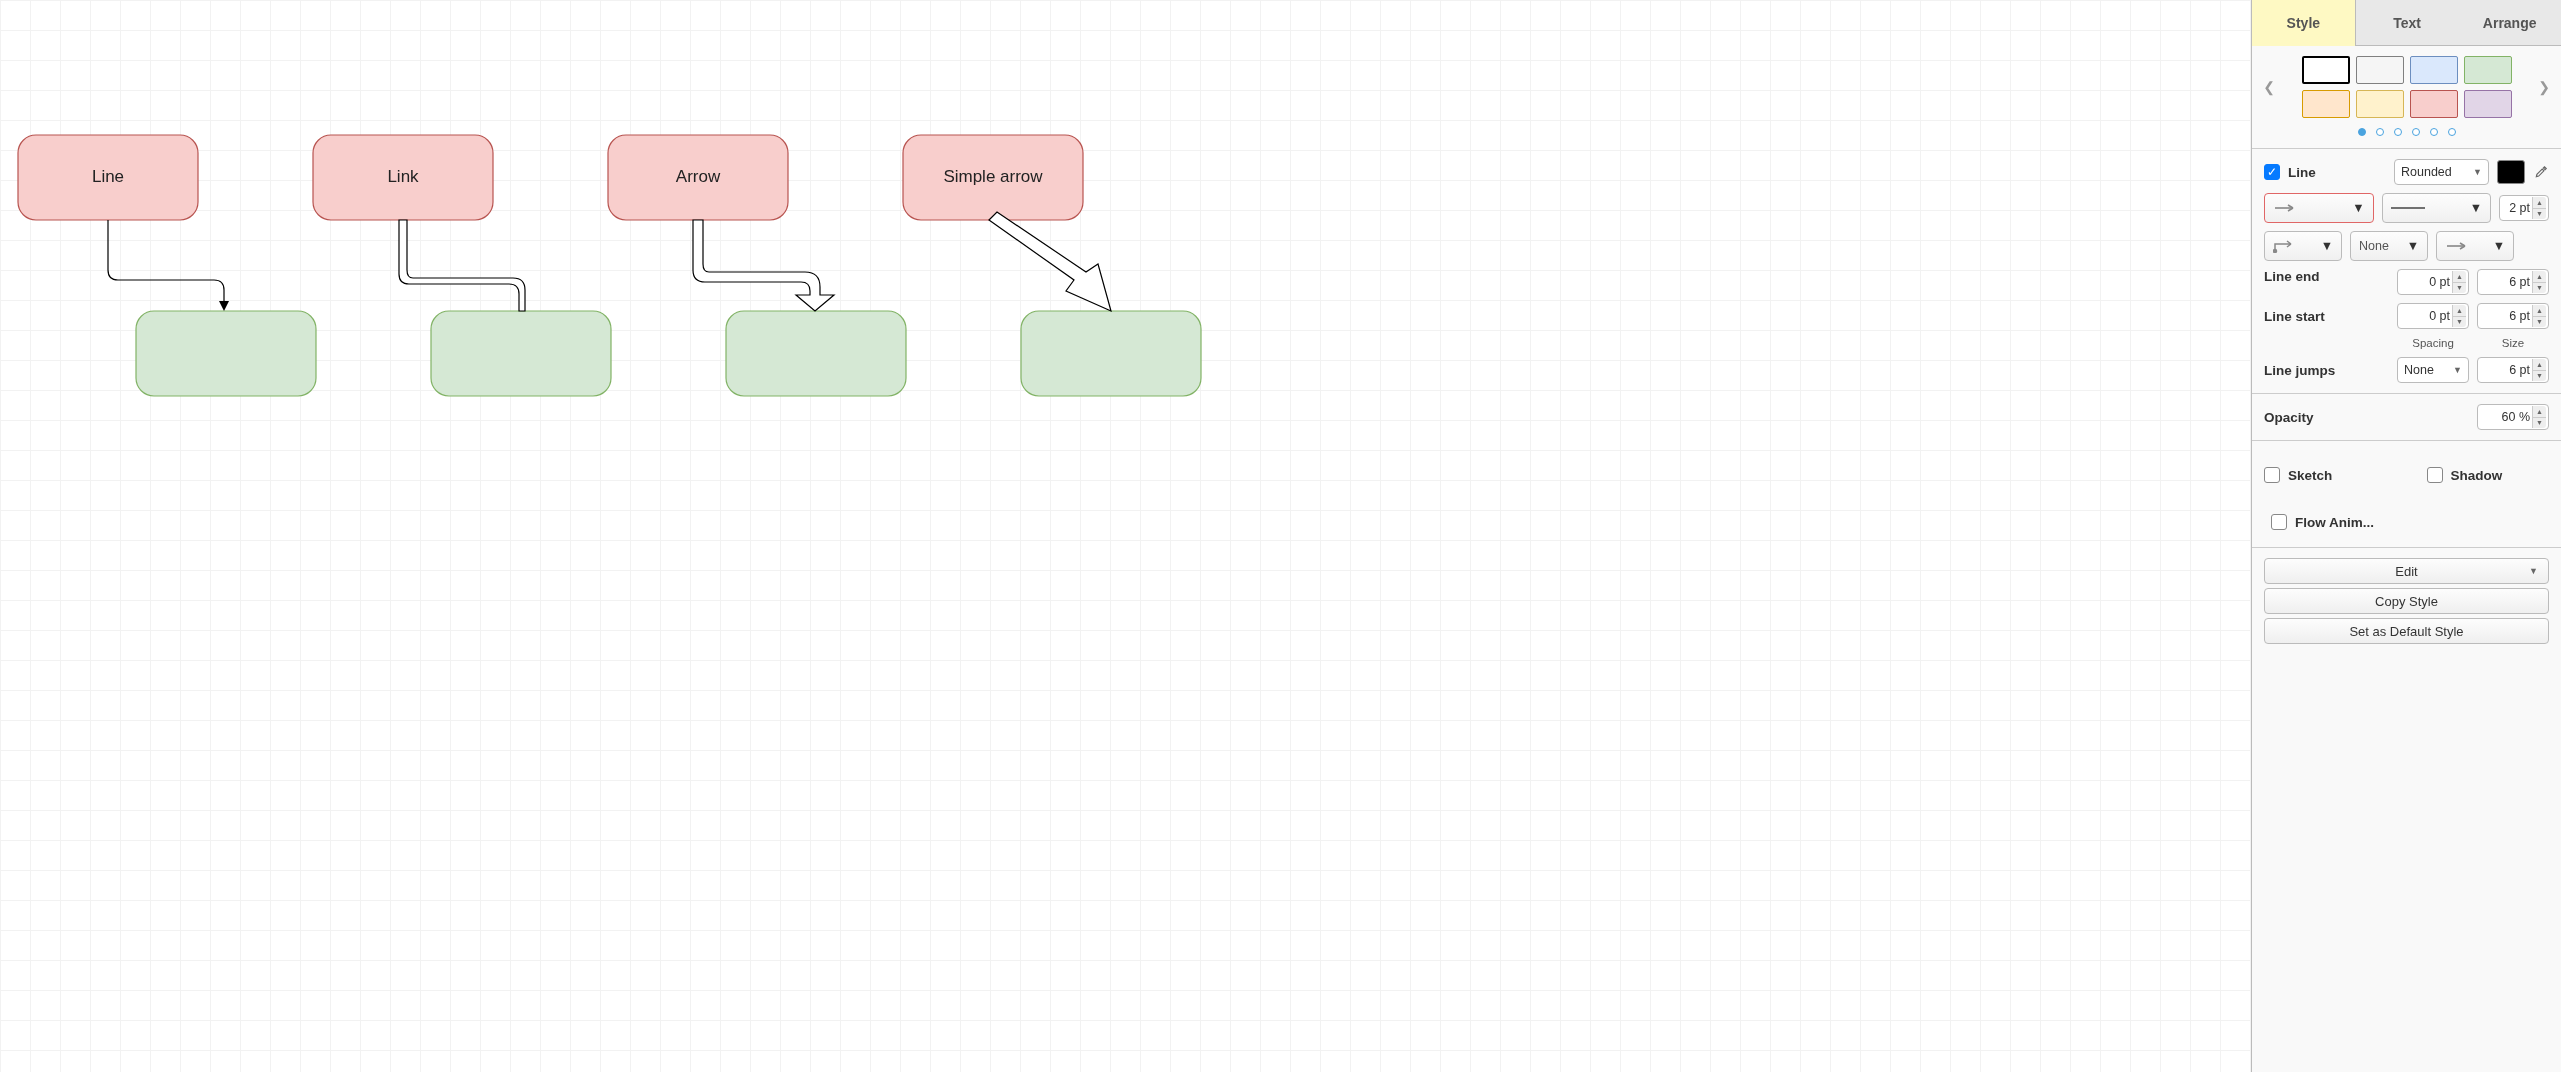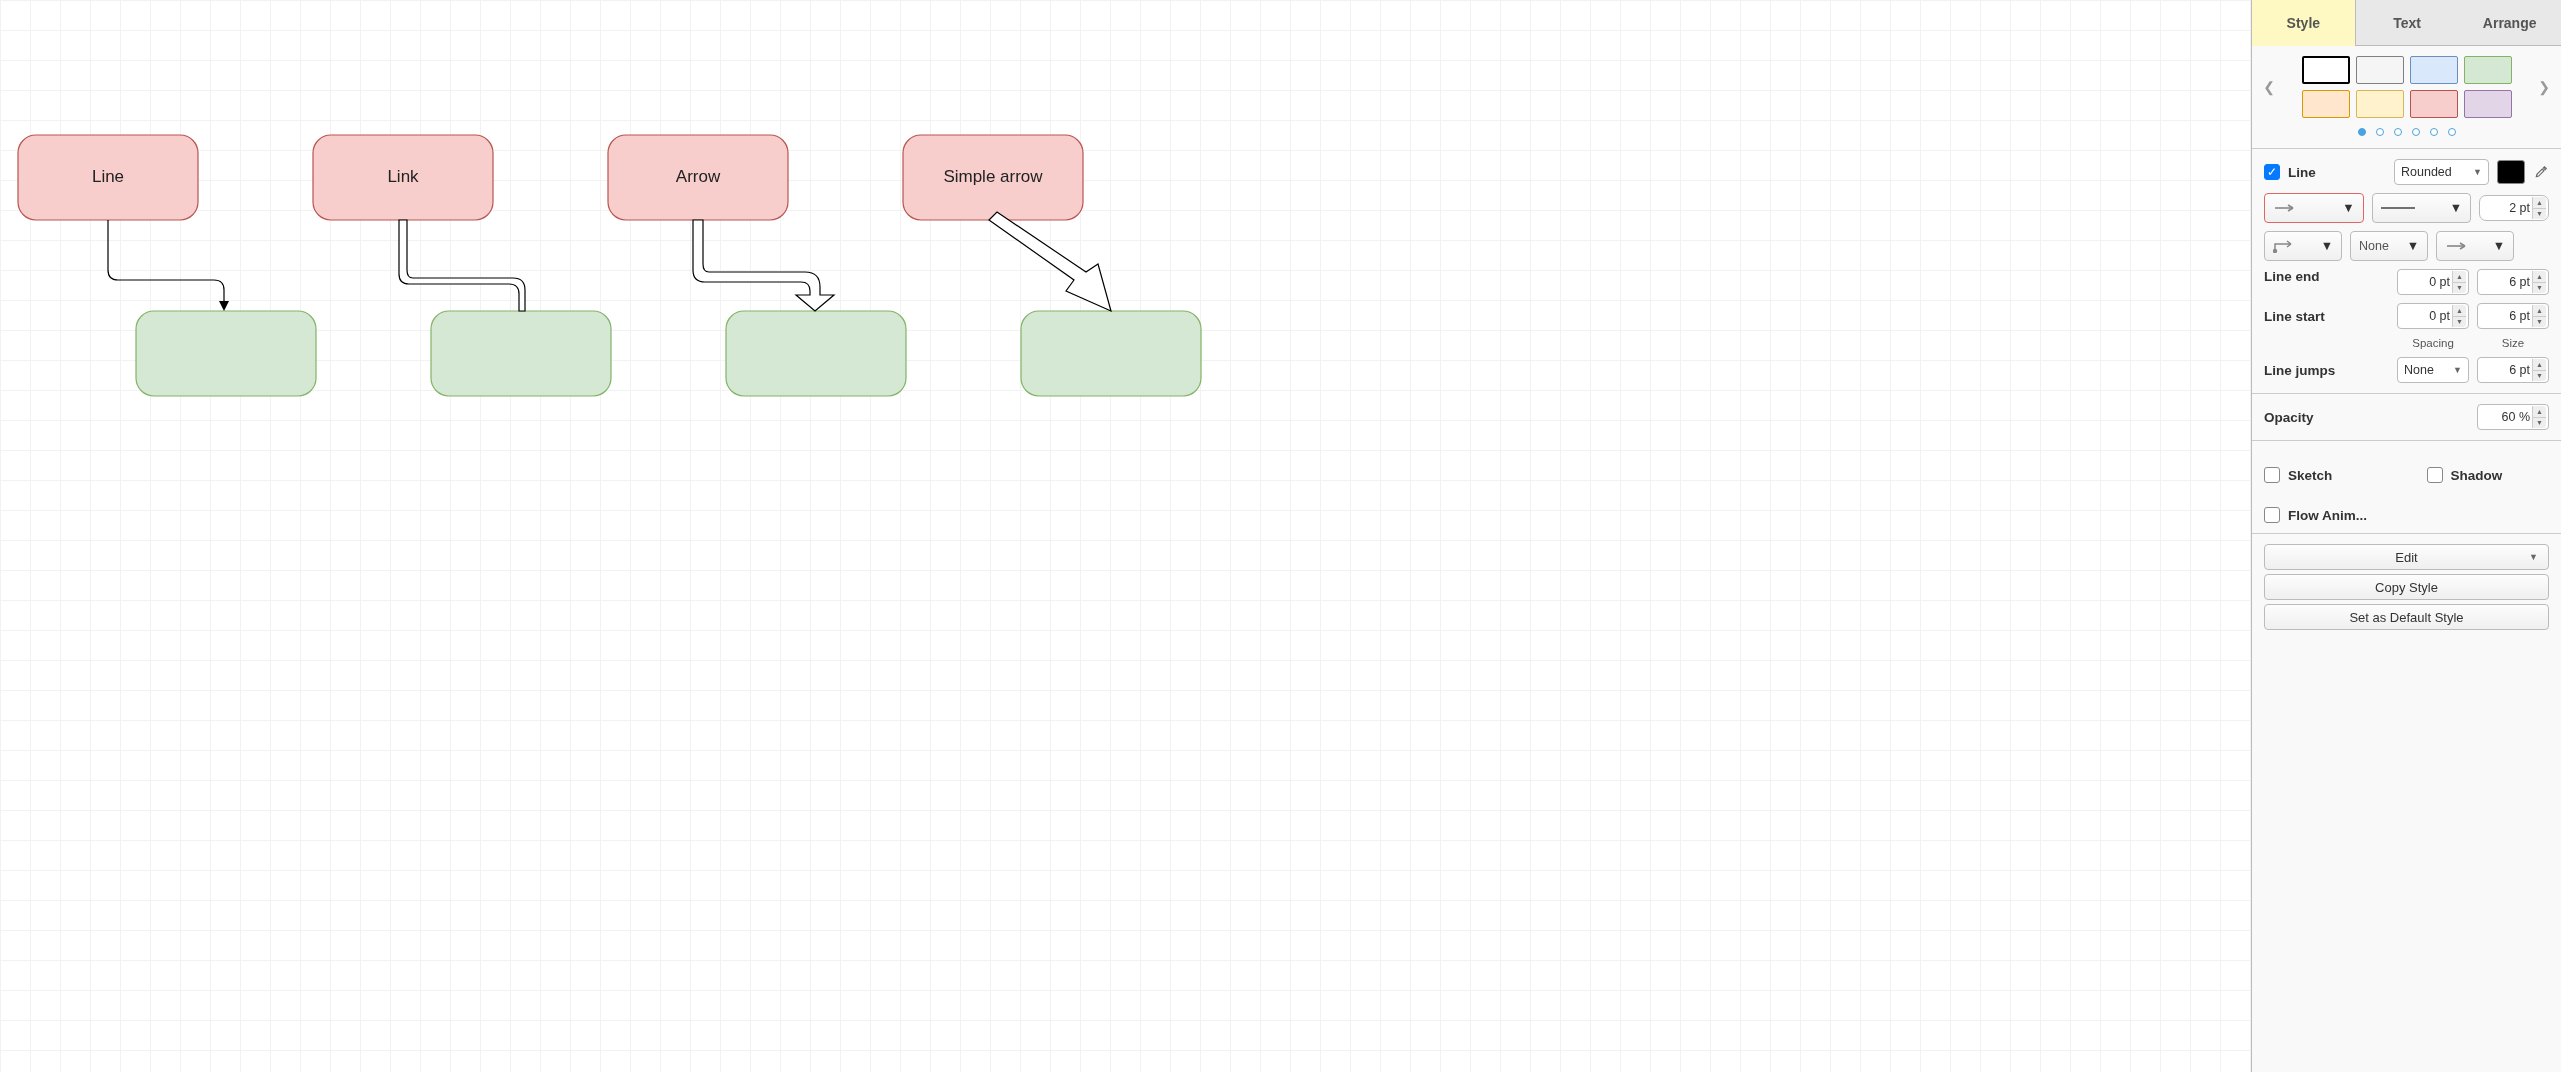--- a/index.html
+++ b/index.html
@@ -203,21 +203,21 @@
               <path d="M20,5 L15,2 M20,5 L15,8" stroke="#888" stroke-width="1.6" fill="none"></path>
             </svg>
           <span class="caret">▼</span>
         </div>
         <div class="icon-select">
           <svg width="34" height="6">
               <line x1="0" y1="3" x2="34" y2="3" stroke="#444" stroke-width="1.4"></line>
             </svg>
           <span class="caret">▼</span>
         </div>
-        <div class="input-sm" style="width:70px;border-radius:7px;">
+        <div class="input-sm" style="width:50px;">
           <span>2 pt</span>
           <div class="spin">
               <span>▲</span>
               <span>▼</span>
             </div>
         </div>
       </div>
 
       <div class="row">
         <div class="icon-select" style="flex:0 0 78px;">
@@ -312,21 +312,21 @@
     <div class="section">
       <div class="grid2">
         <div class="row" style="margin:0;">
             <span class="chk"></span>
             <span class="label">Sketch</span>
           </div>
         <div class="row" style="margin:16px;">
             <span class="chk"></span>
             <span class="label">Shadow</span>
           </div>
-        <div class="row" style="margin:0;">
+        <div class="row" style="margin:7px;">
             <span class="chk"></span>
             <span class="label">Flow Anim...</span>
           </div>
       </div>
     </div>
 
     <div class="section">
       <div class="btn-wide">
           <span>Edit</span>
           <span class="mini-caret">▼</span>

